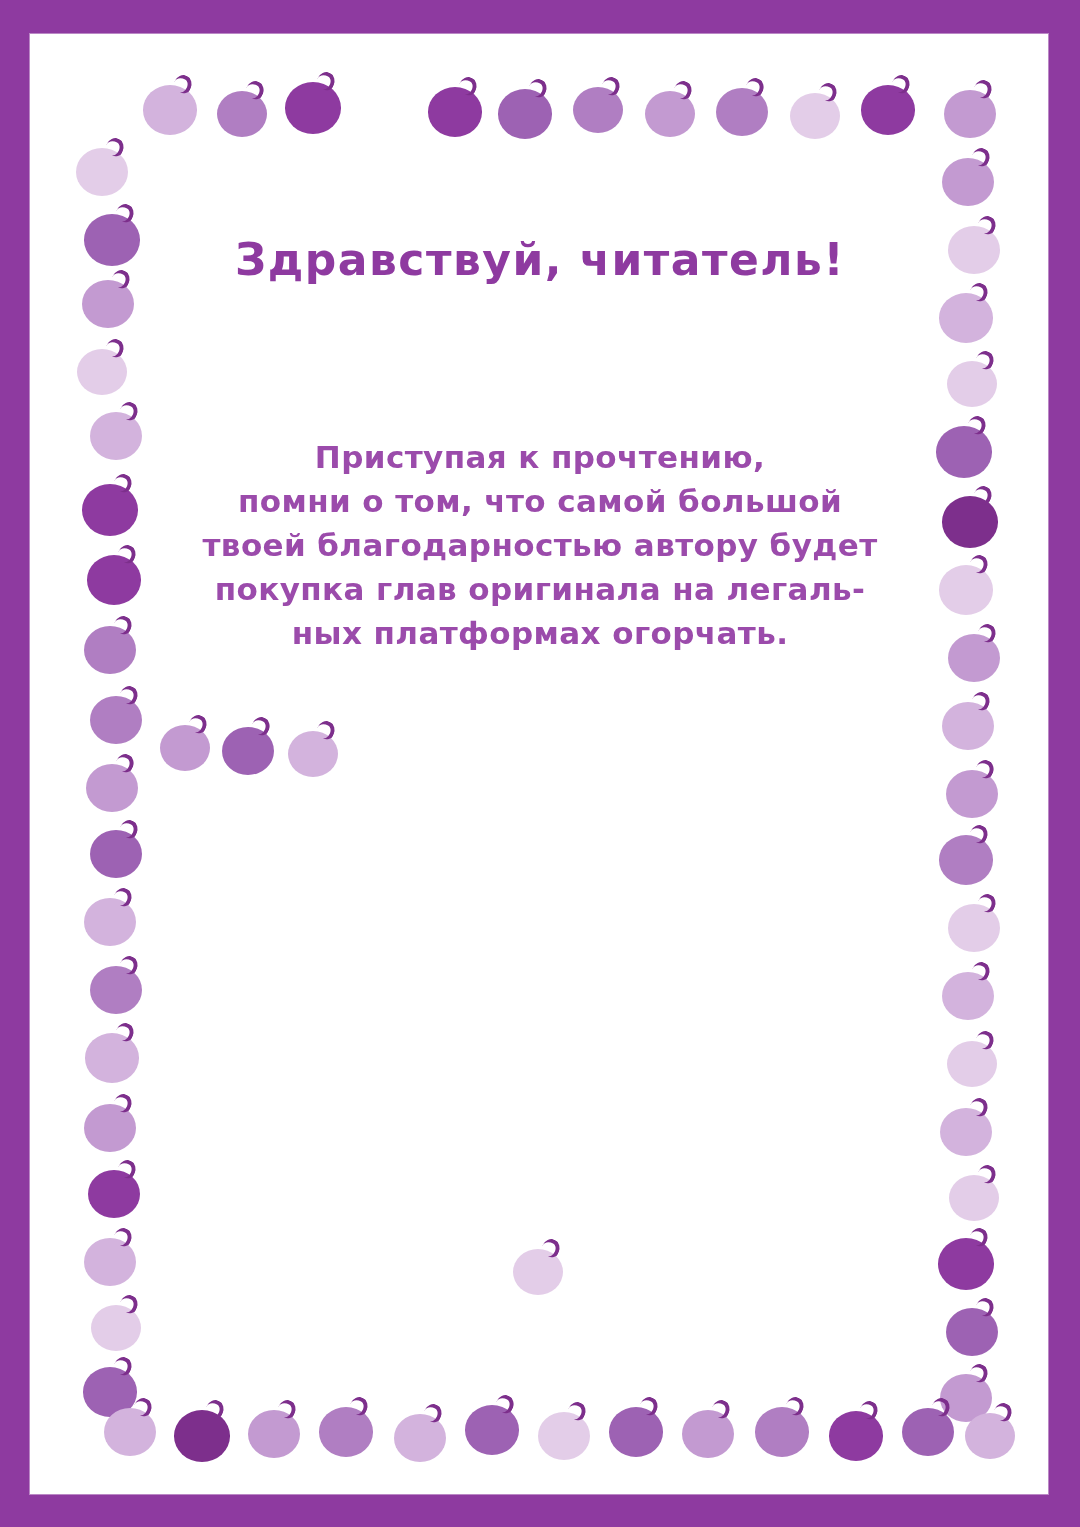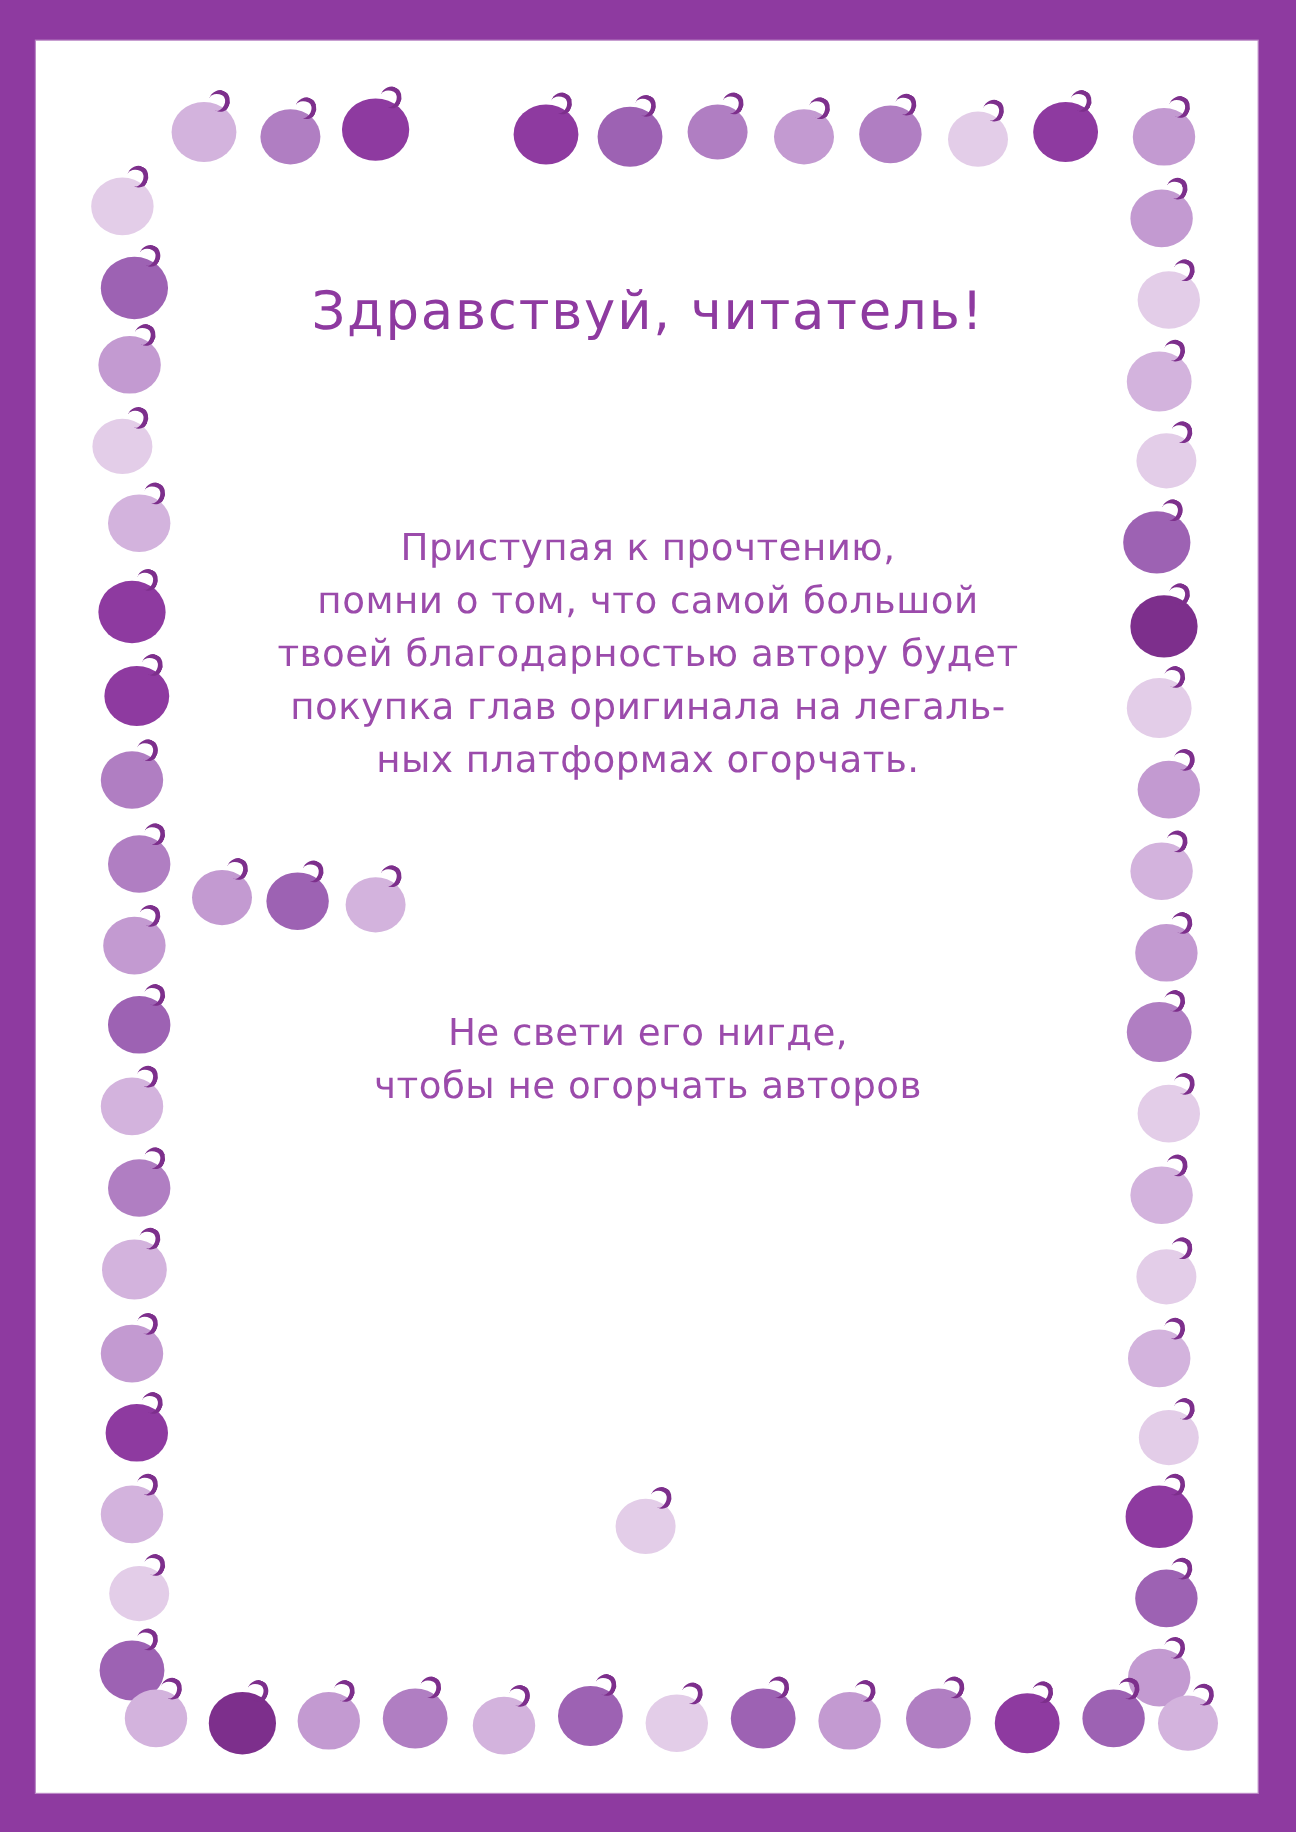--- a/index.html
+++ b/index.html
@@ -50,20 +50,21 @@
   }
 
   
   #content {
     position: absolute;
     left: 120px;
     top: 200px;
     width: 780px;
     text-align: center;
     color: #8e3aa0;
+    font-weight: bold;
   }
 
   .title {
     font-family: "DejaVu Sans", sans-serif;
     font-size: 44px;
     letter-spacing: 1.5px;
     color: #8e3aa0;
     margin: 0 0 0 0;
     white-space: nowrap;
   }
@@ -235,19 +236,17 @@
       <div class="divider" style="position: relative;">
           <div class="sep-plum" style="left: 10px; top: 8px; width: 50px; height: 46px; background: rgb(195, 154, 209);"></div>
           <div class="stem" style="left: 38.75px; top: -2px; width: 14px; height: 14px; border-top-color: rgb(125, 47, 140); border-right-color: rgb(125, 47, 140); border-radius: 50% / 60% 60% 40% 40%;"></div>
           <div class="sep-plum" style="left: 72px; top: 10px; width: 52px; height: 47.84px; background: rgb(157, 98, 179);"></div>
           <div class="stem" style="left: 101.9px; top: 0px; width: 14px; height: 14px; border-top-color: rgb(125, 47, 140); border-right-color: rgb(125, 47, 140); border-radius: 50% / 60% 60% 40% 40%;"></div>
           <div class="sep-plum" style="left: 138px; top: 14px; width: 50px; height: 46px; background: rgb(211, 179, 221);"></div>
           <div class="stem" style="left: 166.75px; top: 4px; width: 14px; height: 14px; border-top-color: rgb(125, 47, 140); border-right-color: rgb(125, 47, 140); border-radius: 50% / 60% 60% 40% 40%;"></div>
         </div>
 
 
-      <div class="para para-3" style="white-space: pre-line;">Не свети его нигде,
-чтобы не огорчать авторов</div>
 
     </div>
 
   </div>
 </div>
 
 </body></html>

